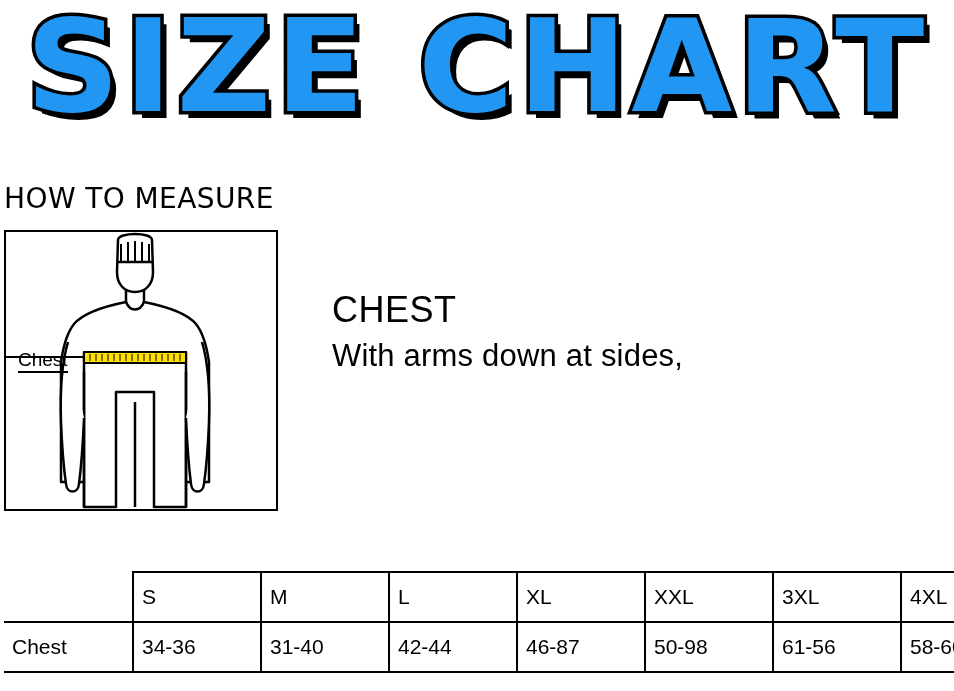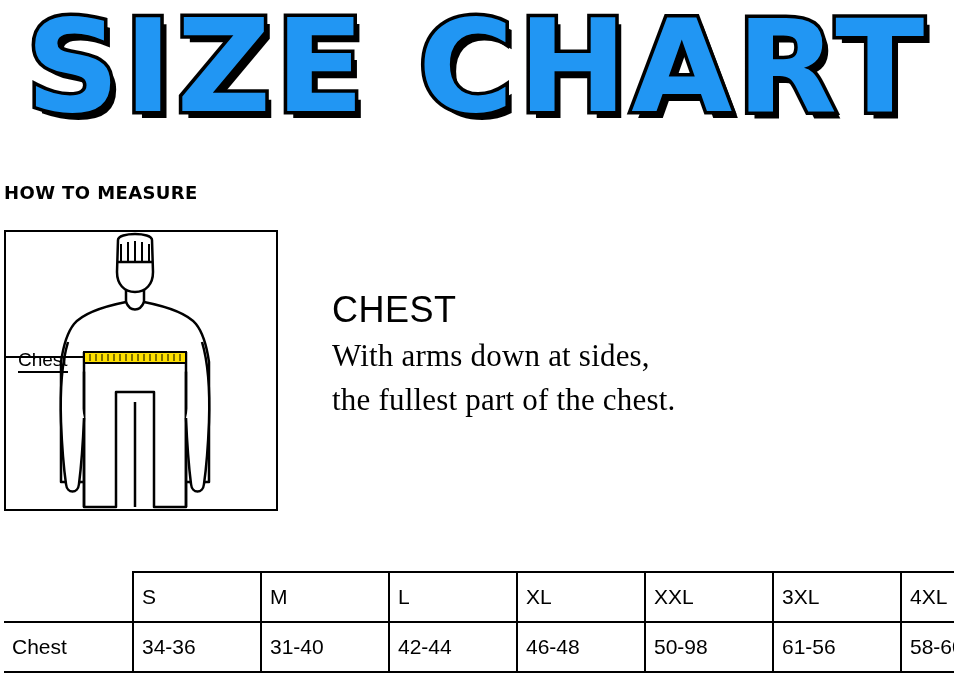--- a/index.html
+++ b/index.html
@@ -43,22 +43,22 @@
     white-space: nowrap;
     transform: scaleX(1.02);
   }
 
   
   .how-to {
     position: absolute;
     left: 4px;
     top: 182px;
     font-family: "DejaVu Sans", sans-serif;
-    font-weight: bold;
-    font-size: 18px;
+    font-weight: normal;
+    font-size: 28px;
     letter-spacing: 0.4px;
   }
 
   
   .figure-box {
     position: absolute;
     left: 4px;
     top: 230px;
     width: 274px;
     height: 281px;
@@ -89,21 +89,21 @@
     top: 288px;
     width: 614px;
   }
   .desc-title {
     font-family: "Liberation Sans", sans-serif;
     font-size: 36px;
     line-height: 44px;
     letter-spacing: 0.5px;
   }
   .desc-body {
-    font-family: Liberation Serif, serif;
+    font-family: Liberation Sans, sans-serif;
     font-size: 31px;
     line-height: 44px;
     letter-spacing: 0.2px;
     margin-top: 2px;
   }
   .desc-body div { white-space: nowrap; }
 
   
   .size-table {
     position: absolute;
@@ -179,40 +179,39 @@
 
     <path d="M0 125 L78 125" stroke="#000000" stroke-width="2" fill="none"></path>
   </svg>
 </div>
 <div class="chest-label">Chest</div>
 
 <div class="desc">
   <div class="desc-title">CHEST</div>
   <div class="desc-body">
     <div>With arms down at sides,</div>
-    <div>the fullest part of the chest.</div>
   </div>
 </div>
 
 <table class="size-table">
   <tbody>
       <tr>
     <td class="corner col-label"></td>
     <td class="col-size">S</td>
     <td class="col-size">M</td>
     <td class="col-size">L</td>
     <td class="col-size">XL</td>
     <td class="col-size">XXL</td>
     <td class="col-size">3XL</td>
     <td class="col-size">4XL</td>
   </tr>
   <tr>
     <td class="rowhead col-label">Chest</td>
     <td>34-36</td>
     <td>31-40</td>
     <td>42-44</td>
-    <td>46-48</td>
+    <td>46-87</td>
     <td>50-98</td>
     <td>61-56</td>
     <td>58-60</td>
   </tr>
 </tbody>
   </table>
 
 </body></html>

